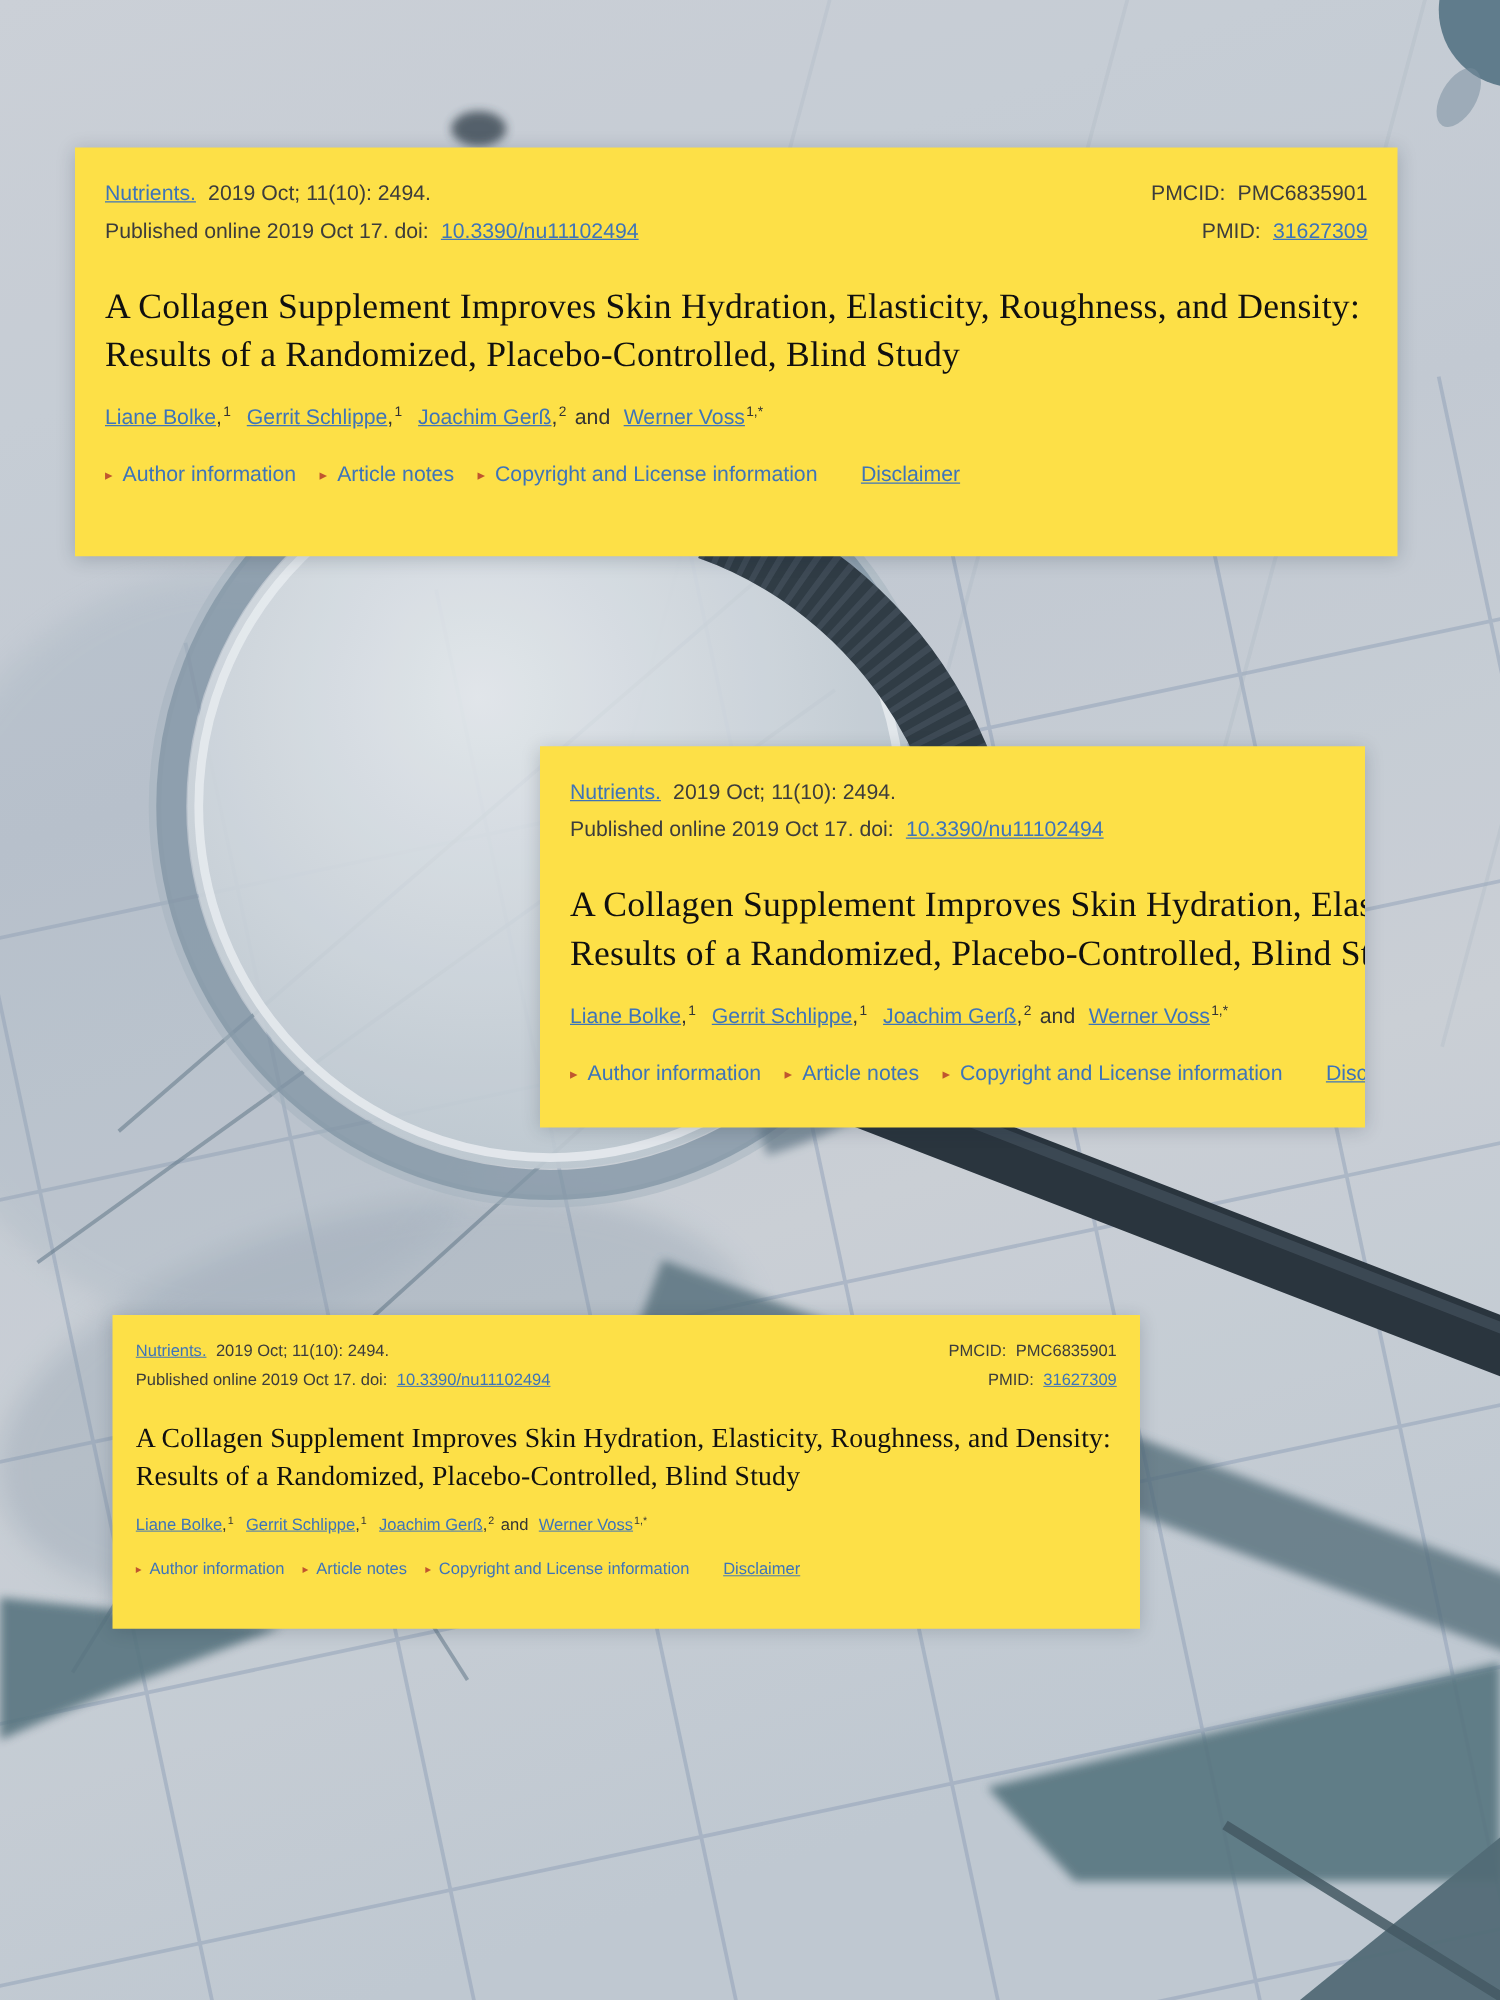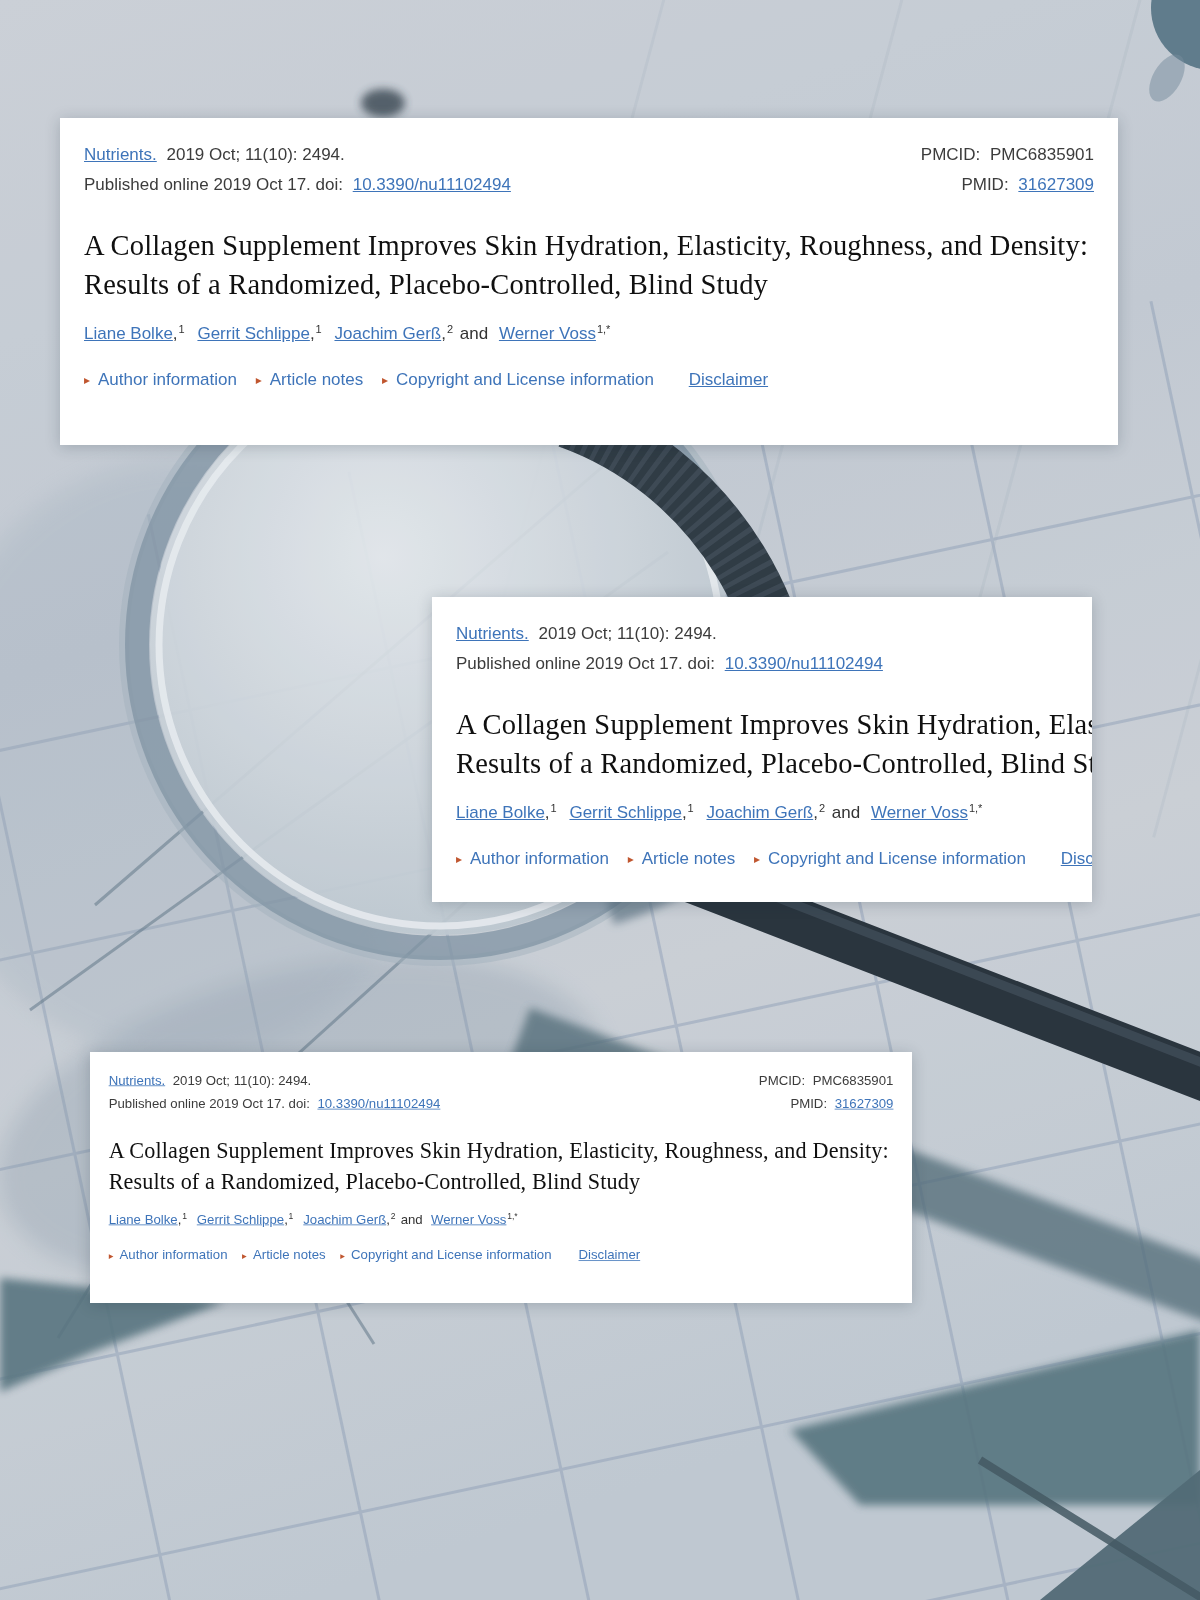--- a/index.html
+++ b/index.html
@@ -5,21 +5,21 @@
   html,body { margin:0; padding:0; }
   body {
     width:1200px; height:1600px; position:relative; overflow:hidden;
     background:#c4cbd4;
     font-family:"Liberation Sans", sans-serif;
   }
   #bg { position:absolute; left:0; top:0; width:1200px; height:1600px; z-index:0; }
 
   
   .card {
-    position:absolute; background:#ffffff; overflow:hidden; z-index:2;
+    position:absolute; background:#fde047; overflow:hidden; z-index:2;
     box-shadow:0 2px 14px rgba(25,40,55,.22);
   }
   .card-inner { width:1058px; box-sizing:border-box; padding:22px 24px 30px 24px; }
   .card1 { left:60px;  top:118px;  width:1058px; height:327px; }
   .card2 { left:432px; top:597px;  width:660px;  height:305px; }
   .card3 { left:90px;  top:1052px; width:822px;  height:251px; }
   .card3 .card-inner { transform:scale(0.777); transform-origin:0 0; }
 
   .meta { display:flex; justify-content:space-between; font-size:17px; line-height:30px; color:#3c3c3c; }
   .meta-right { text-align:right; white-space:nowrap; }

